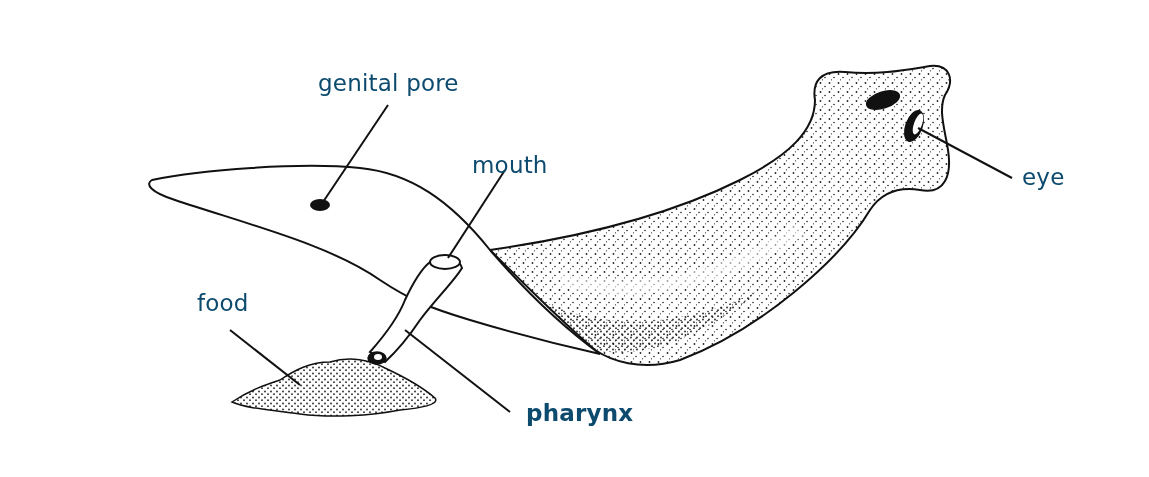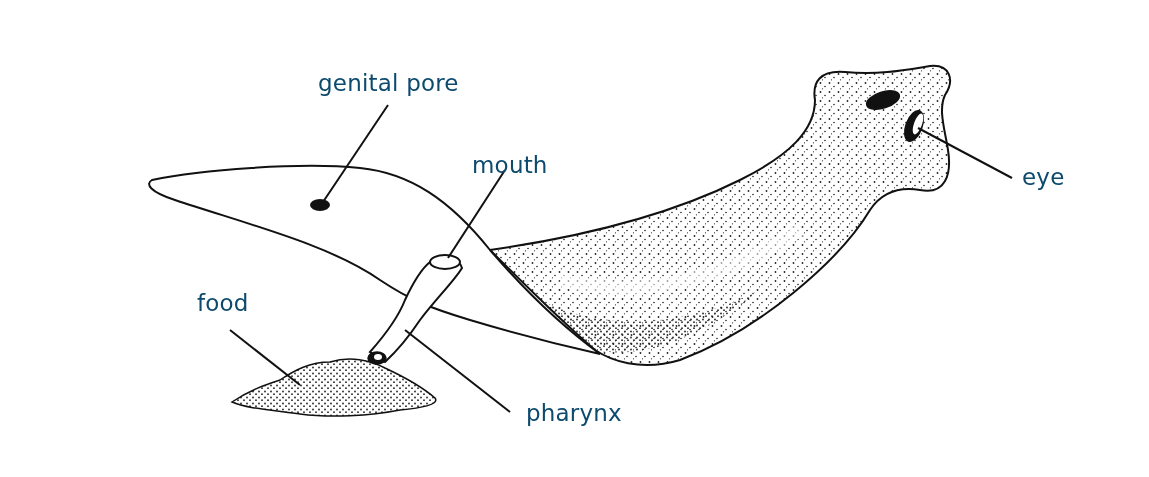--- a/index.html
+++ b/index.html
@@ -56,13 +56,13 @@
   <line x1="505" y1="170" x2="448" y2="258" stroke="#111" stroke-width="2"></line>
   <line x1="918" y1="128" x2="1012" y2="178" stroke="#111" stroke-width="2"></line>
   <line x1="230" y1="330" x2="300" y2="385" stroke="#111" stroke-width="2"></line>
   <line x1="405" y1="330" x2="510" y2="412" stroke="#111" stroke-width="2"></line>
 </svg>
 
 <div class="label" style="left:318px; top:70px;">genital pore</div>
 <div class="label" style="left:472px; top:152px;">mouth</div>
 <div class="label" style="left:1022px; top:164px;">eye</div>
 <div class="label" style="left:197px; top:290px;">food</div>
-<div class="label" style="left:526px; top:400px;">pharynx</div>
+<div class="label" style="left:526px; top:400px;font-weight:bold;">pharynx</div>
 
 </body></html>

